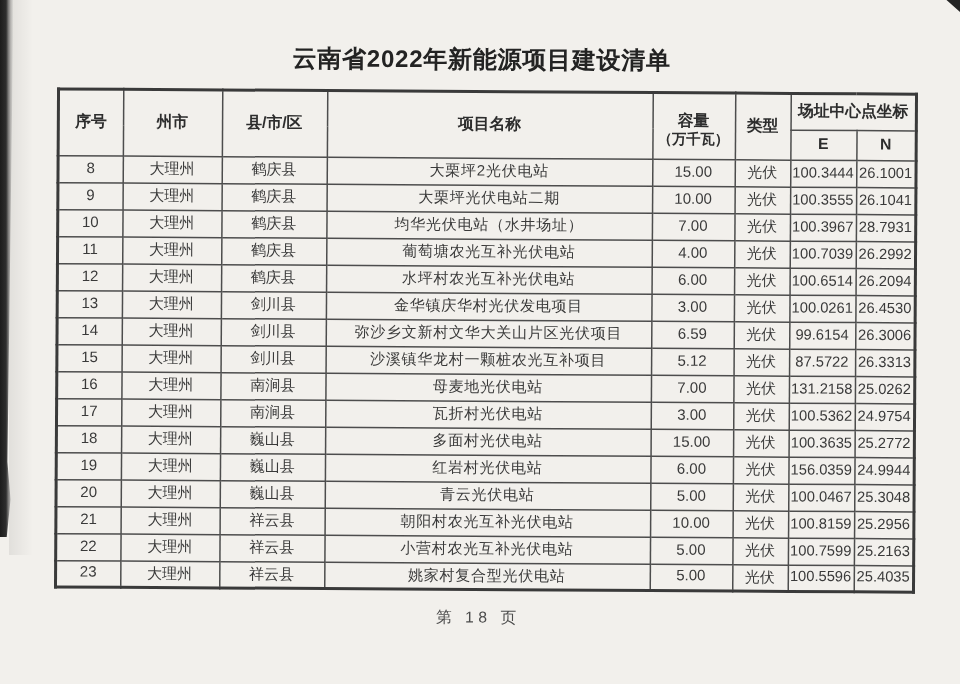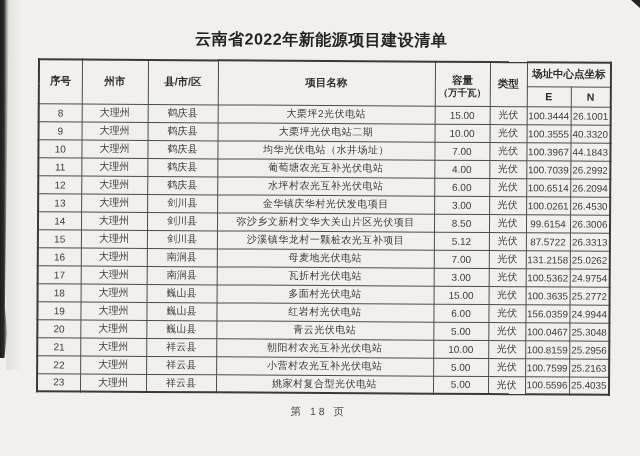--- a/index.html
+++ b/index.html
@@ -109,31 +109,31 @@
           <td class="col-n">26.1001</td>
         </tr>
         <tr>
           <td class="col-no">9</td>
           <td class="col-prefecture">大理州</td>
           <td class="col-county">鹤庆县</td>
           <td class="col-name">大栗坪光伏电站二期</td>
           <td class="col-capacity">10.00</td>
           <td class="col-type">光伏</td>
           <td class="col-e">100.3555</td>
-          <td class="col-n">40.3320</td>
+          <td class="col-n">26.1041</td>
         </tr>
         <tr>
           <td class="col-no">10</td>
           <td class="col-prefecture">大理州</td>
           <td class="col-county">鹤庆县</td>
           <td class="col-name">均华光伏电站（水井场址）</td>
           <td class="col-capacity">7.00</td>
           <td class="col-type">光伏</td>
           <td class="col-e">100.3967</td>
-          <td class="col-n">44.1843</td>
+          <td class="col-n">28.7931</td>
         </tr>
         <tr>
           <td class="col-no">11</td>
           <td class="col-prefecture">大理州</td>
           <td class="col-county">鹤庆县</td>
           <td class="col-name">葡萄塘农光互补光伏电站</td>
           <td class="col-capacity">4.00</td>
           <td class="col-type">光伏</td>
           <td class="col-e">100.7039</td>
           <td class="col-n">26.2992</td>
@@ -156,21 +156,21 @@
           <td class="col-capacity">3.00</td>
           <td class="col-type">光伏</td>
           <td class="col-e">100.0261</td>
           <td class="col-n">26.4530</td>
         </tr>
         <tr>
           <td class="col-no">14</td>
           <td class="col-prefecture">大理州</td>
           <td class="col-county">剑川县</td>
           <td class="col-name">弥沙乡文新村文华大关山片区光伏项目</td>
-          <td class="col-capacity">8.50</td>
+          <td class="col-capacity">6.59</td>
           <td class="col-type">光伏</td>
           <td class="col-e">99.6154</td>
           <td class="col-n">26.3006</td>
         </tr>
         <tr>
           <td class="col-no">15</td>
           <td class="col-prefecture">大理州</td>
           <td class="col-county">剑川县</td>
           <td class="col-name">沙溪镇华龙村一颗桩农光互补项目</td>
           <td class="col-capacity">5.12</td>

